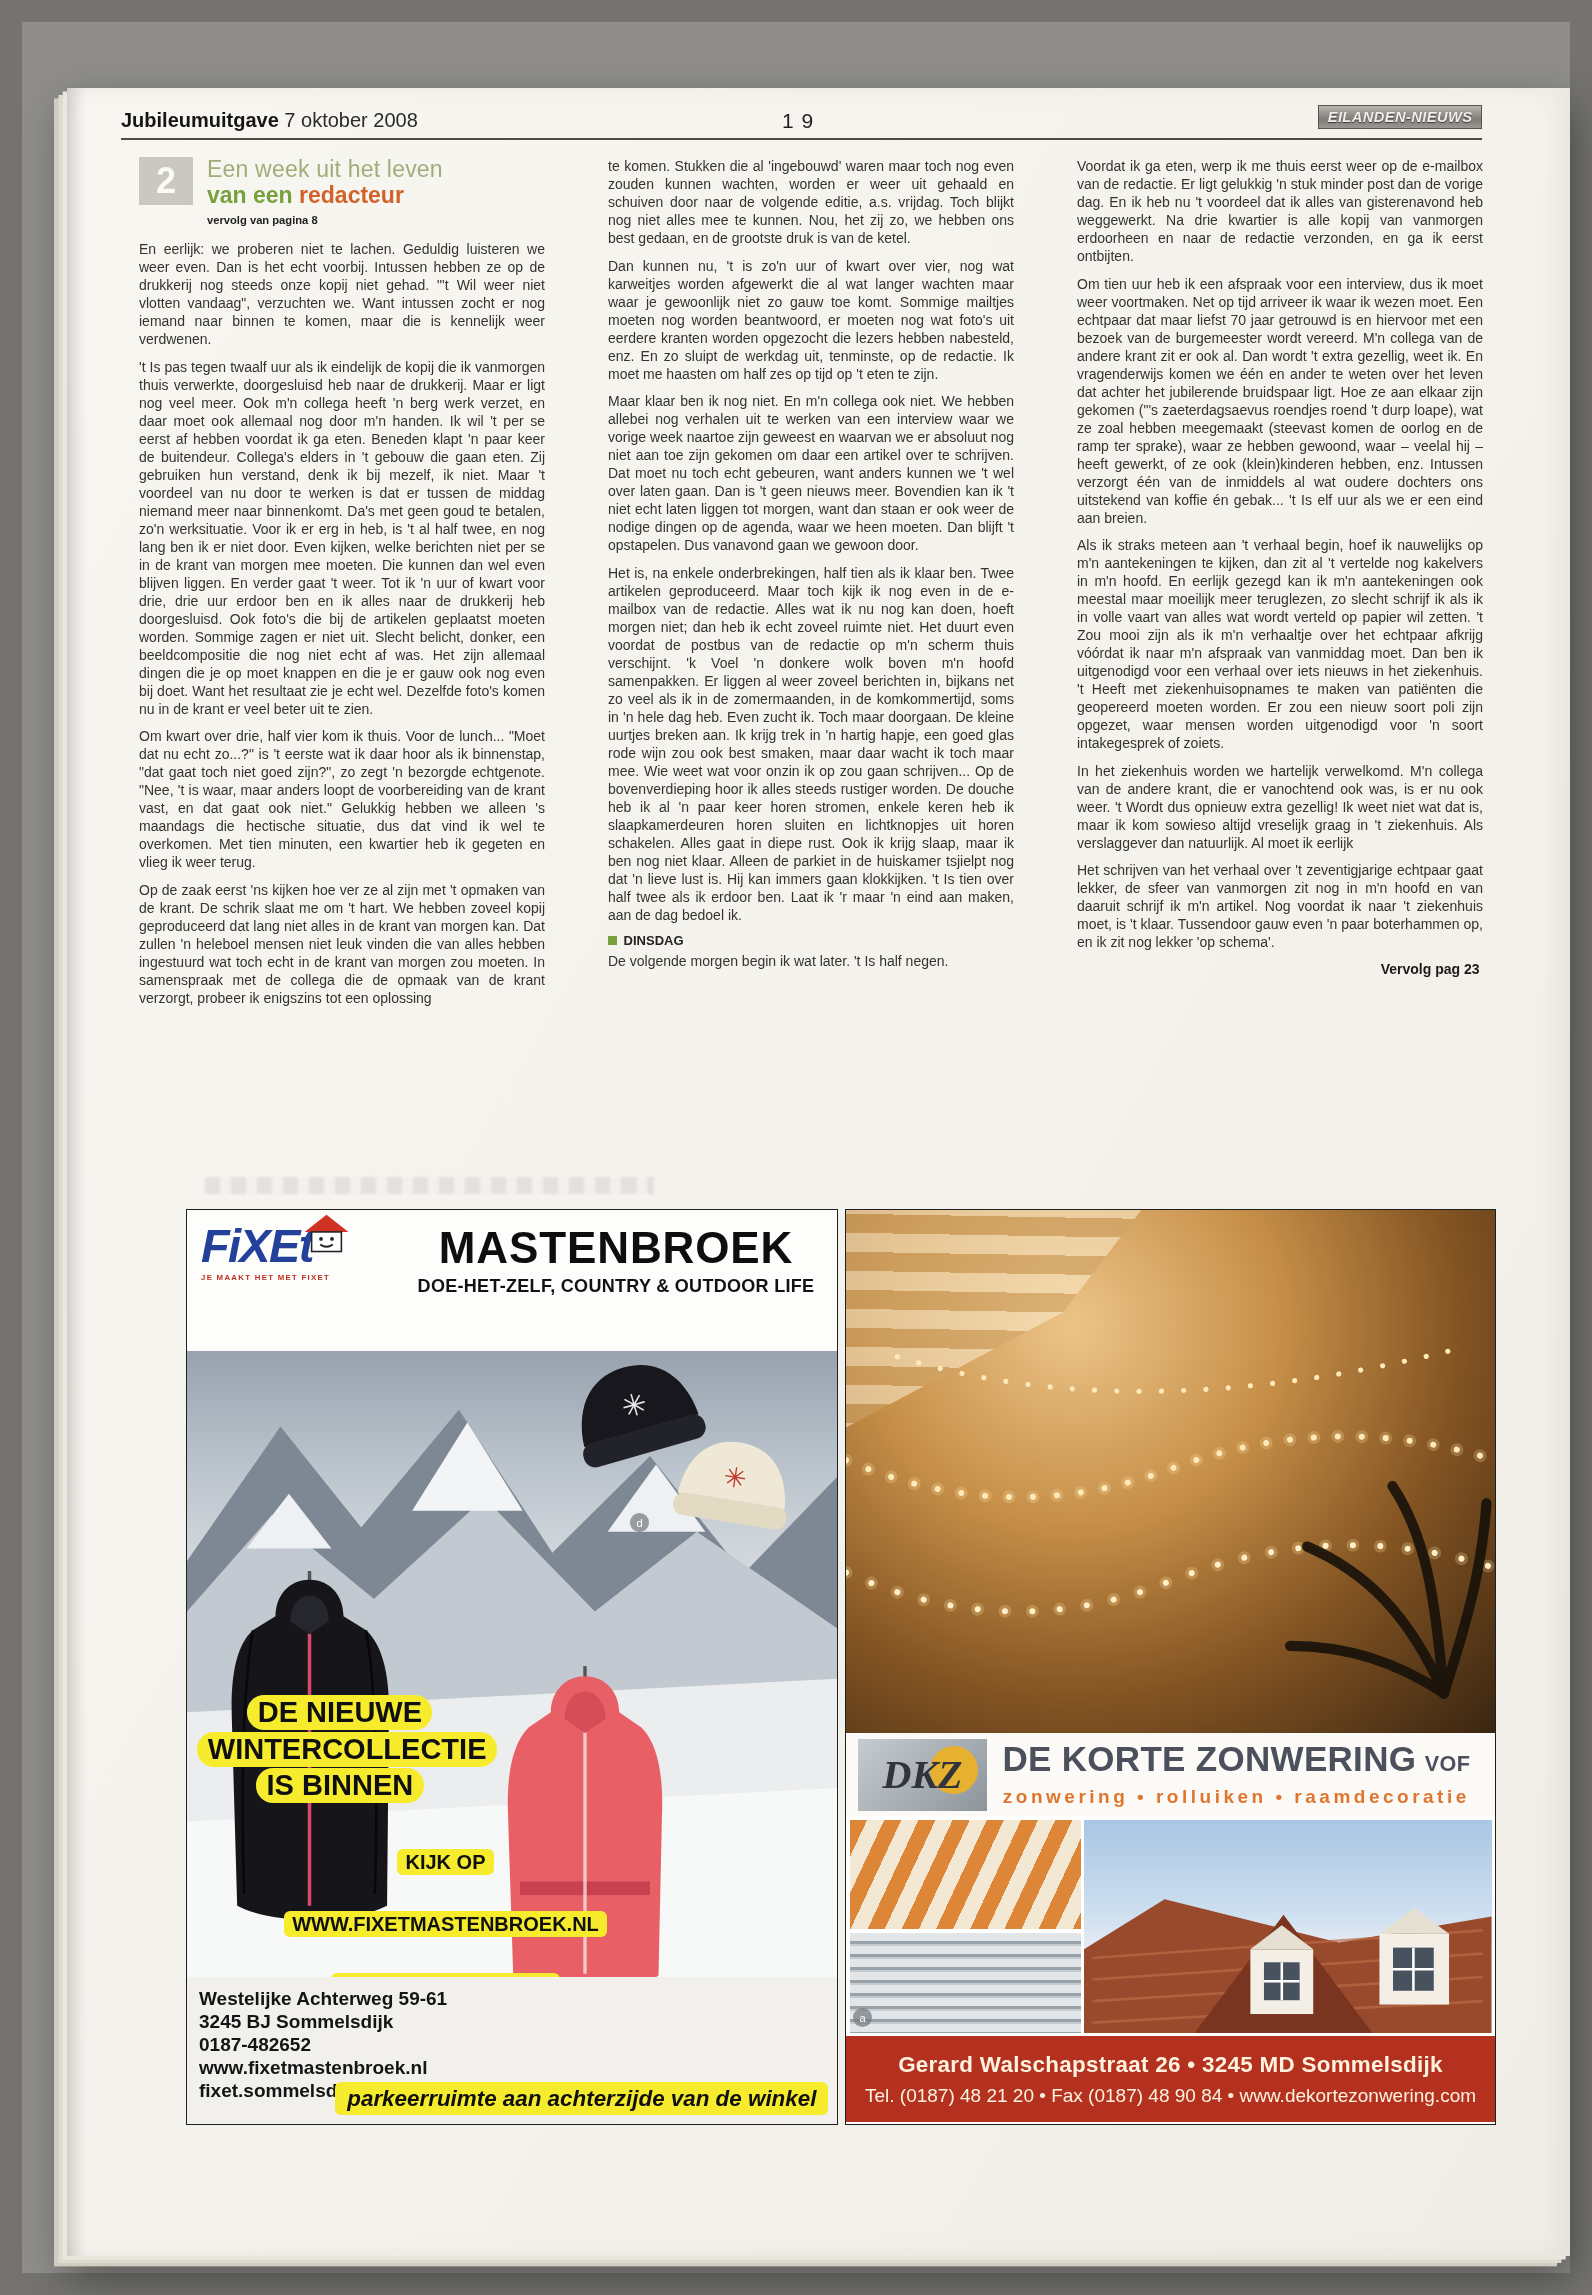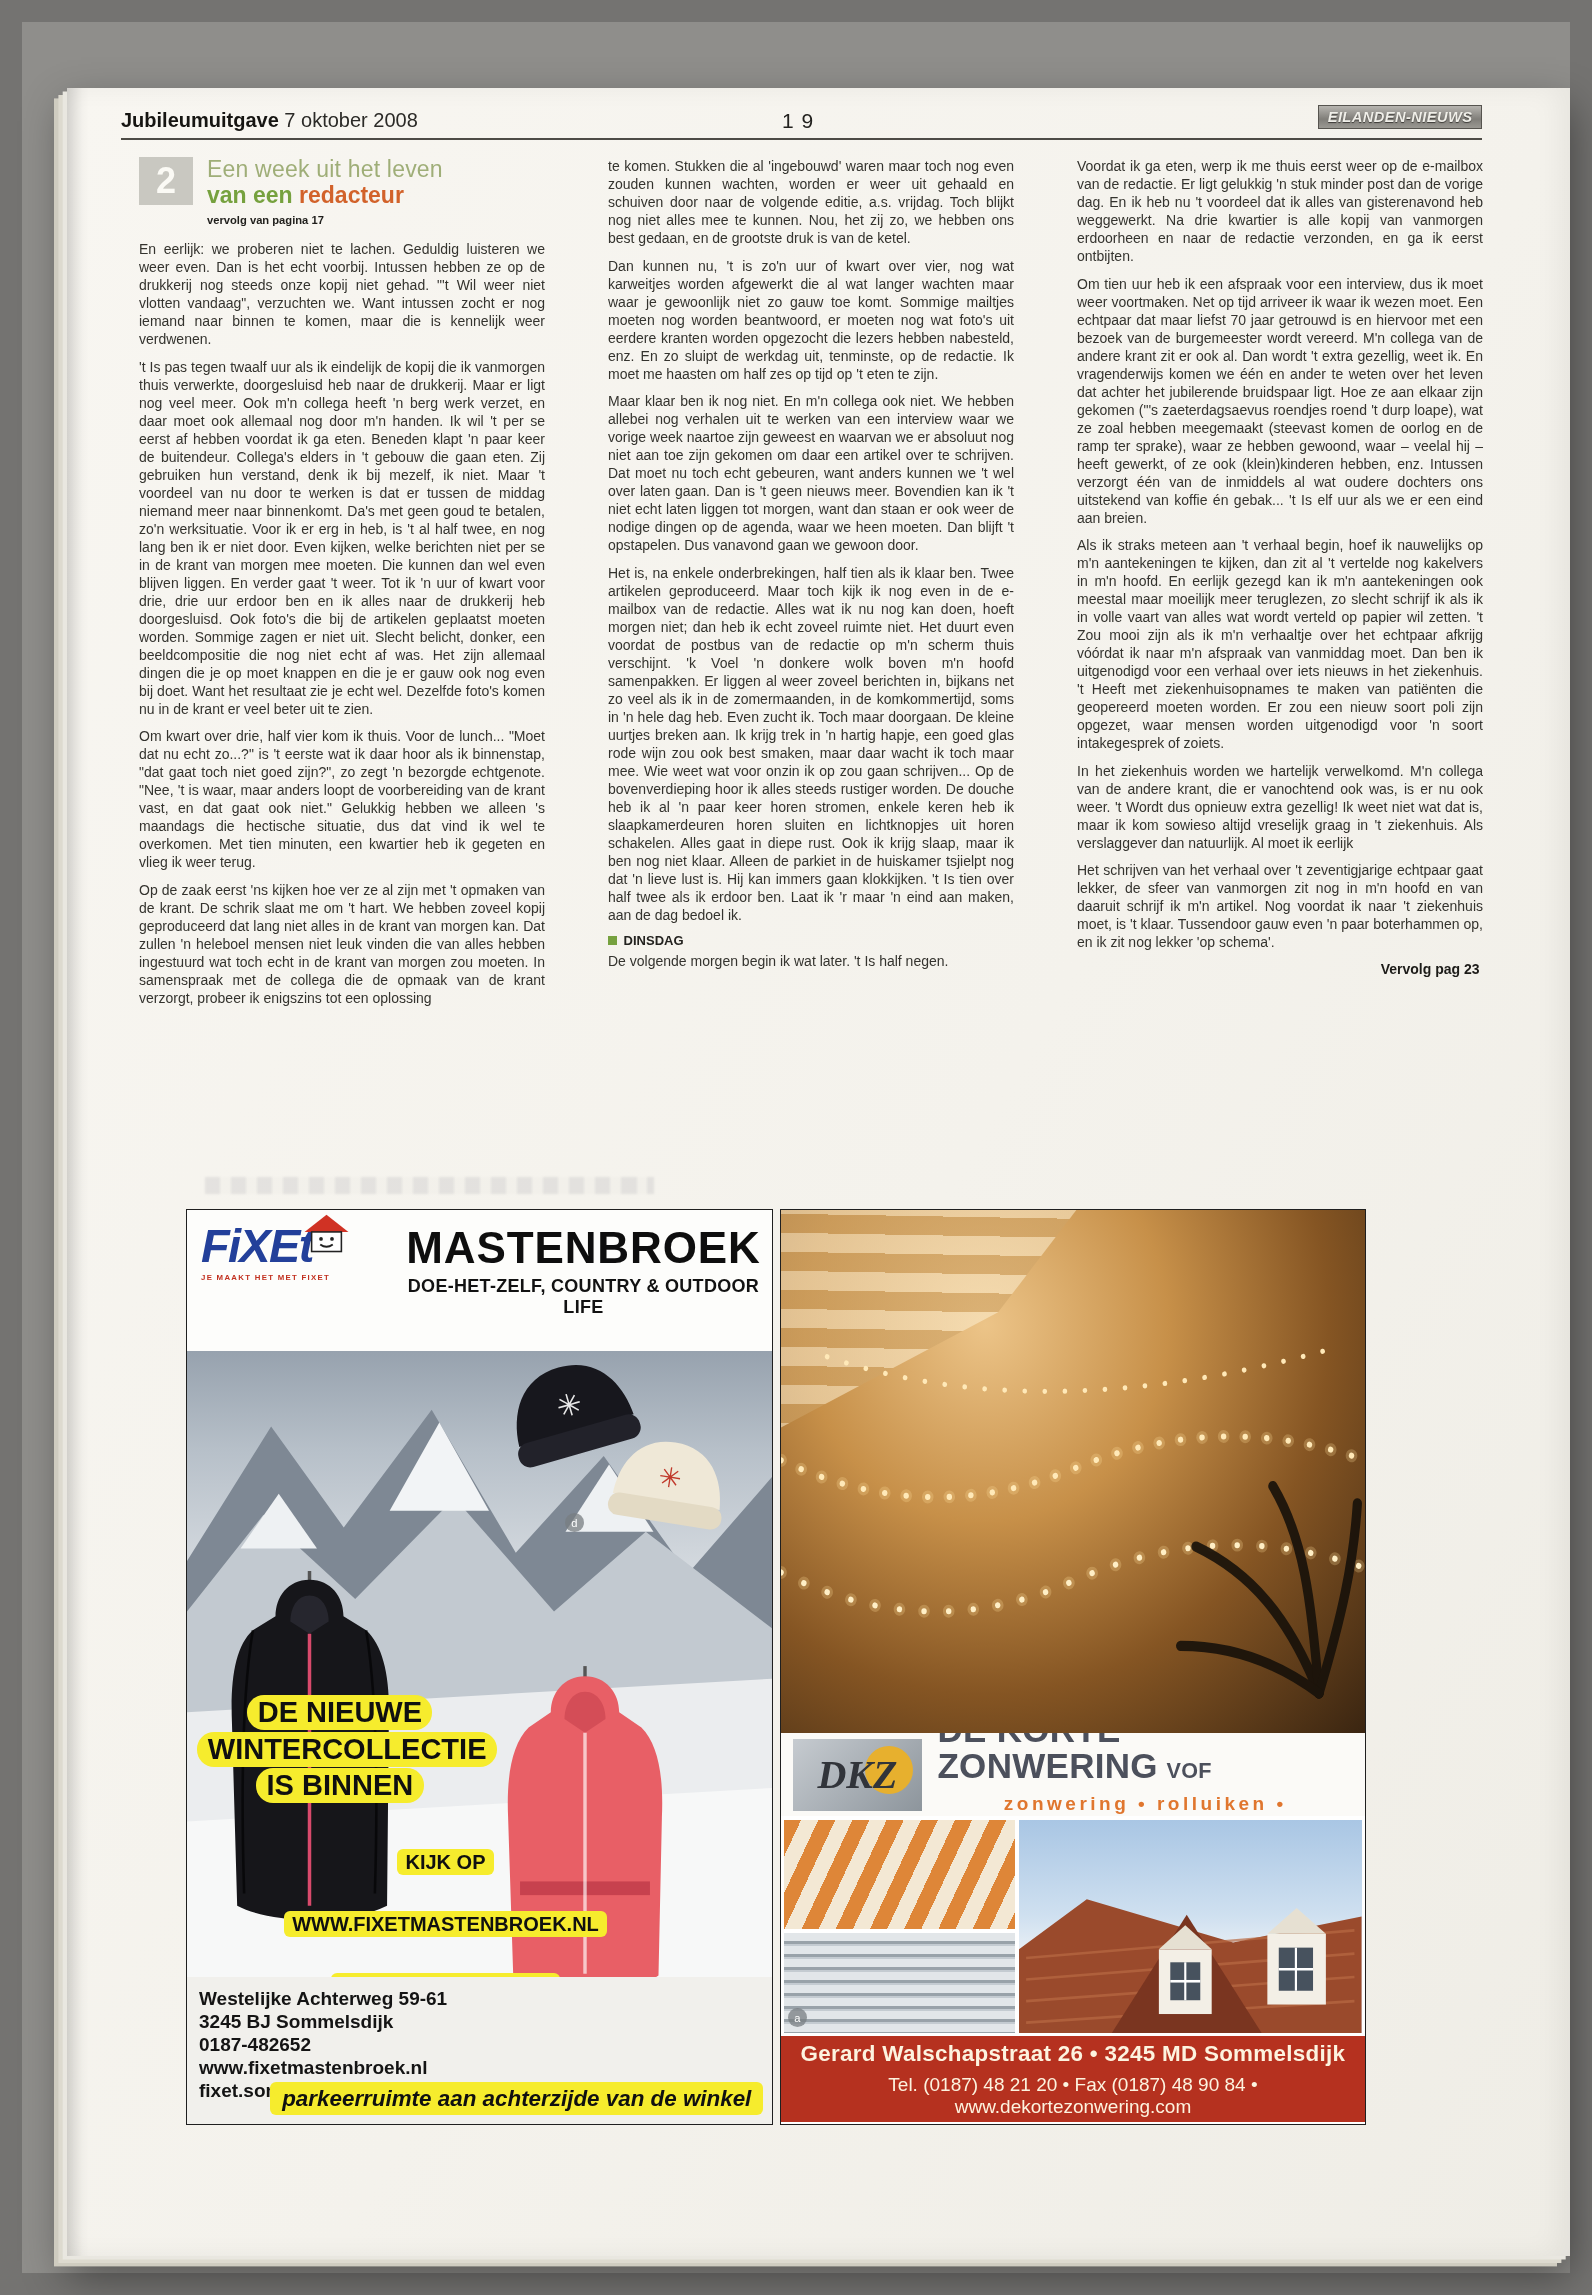--- a/index.html
+++ b/index.html
@@ -36,21 +36,21 @@
   .t2 .orange{color:#d2622a;}
   .cont{font-size:11.2px;font-weight:bold;color:#1f1e1b;margin-top:6px;}
   .body-text p{margin:0 0 9.5px;font-size:14px;line-height:18px;text-align:justify;color:#34332e;}
   .dinsdag .d-label{display:flex;align-items:center;gap:7px;font-weight:bold;font-size:13px;color:#23221f;margin:3.5px 0 3.5px;}
   .bullet{width:8.6px;height:8.6px;background:#76a13e;flex:none;}
   .dinsdag p{margin:0;font-size:14px;line-height:18px;text-align:justify;color:#34332e;}
   .vervolg{text-align:right;font-weight:bold;font-size:14px;color:#1c1b18;margin-top:3.5px;padding-right:3.5px;}
   .bleed{position:absolute;left:138px;top:1089px;width:449px;height:17.3px;filter:blur(0.9px);
     background:repeating-linear-gradient(90deg,rgba(100,100,115,0.12) 0 15.5px,rgba(100,100,115,0.02) 15.5px 26px);}
   
-  .ads{position:absolute;left:119px;top:1121px;width:1180px;height:916px;display:flex;gap:7px;}
+  .ads{position:absolute;left:119px;top:1121px;width:1310px;height:916px;display:flex;gap:7px;}
   .ad{box-sizing:border-box;border:1.7px solid #1f1f1f;background:#fff;position:relative;overflow:hidden;}
   
   .ad-fixet{width:660px;height:916px;display:flex;flex-direction:column;}
   .fixet-top{height:129px;flex:none;background:#fdfdfb;display:flex;gap:10.4px;padding:12px 10.4px 0 14px;position:relative;z-index:3;}
   .fixet-logo{width:194px;position:relative;}
   .fixet-word{font-style:italic;font-weight:bold;font-size:47px;letter-spacing:-1.7px;color:#23409a;line-height:47px;}
   .fixet-house{position:absolute;left:102px;top:-8.6px;}
   .fixet-tag{font-size:7.8px;font-weight:bold;letter-spacing:1.3px;color:#c2301f;margin-top:3.5px;}
   .fixet-title{flex:1;text-align:center;padding-top:1.7px;}
   .ft-name{font-size:44px;font-weight:900;letter-spacing:0.9px;color:#0e0e0e;line-height:47px;}
@@ -129,21 +129,21 @@
 
     <div class="cols">
       <div class="col">
         <div class="article-head">
           <div class="series-badge">2</div>
           <div class="titles">
             <div class="t1">Een week uit het leven</div>
             <div class="t2">
               <span class="green">van een </span><span class="orange">redacteur</span>
             </div>
-            <div class="cont">vervolg van pagina 17</div>
+            <div class="cont">vervolg van pagina 8</div>
           </div>
         </div>
         <div class="body-text">
             <p>En eerlijk: we proberen niet te lachen. Geduldig luisteren we weer even. Dan is het echt voorbij. Intussen hebben ze op de drukkerij nog steeds onze kopij niet gehad. "'t Wil weer niet vlotten vandaag", verzuchten we. Want intussen zocht er nog iemand naar binnen te komen, maar die is kennelijk weer verdwenen.</p>
             <p>'t Is pas tegen twaalf uur als ik eindelijk de kopij die ik vanmorgen thuis verwerkte, doorgesluisd heb naar de drukkerij. Maar er ligt nog veel meer. Ook m'n collega heeft 'n berg werk verzet, en daar moet ook allemaal nog door m'n handen. Ik wil 't per se eerst af hebben voordat ik ga eten. Beneden klapt 'n paar keer de buitendeur. Collega's elders in 't gebouw die gaan eten. Zij gebruiken hun verstand, denk ik bij mezelf, ik niet. Maar 't voordeel van nu door te werken is dat er tussen de middag niemand meer naar binnenkomt. Da's met geen goud te betalen, zo'n werksituatie. Voor ik er erg in heb, is 't al half twee, en nog lang ben ik er niet door. Even kijken, welke berichten niet per se in de krant van morgen mee moeten. Die kunnen dan wel even blijven liggen. En verder gaat 't weer. Tot ik 'n uur of kwart voor drie, drie uur erdoor ben en ik alles naar de drukkerij heb doorgesluisd. Ook foto's die bij de artikelen geplaatst moeten worden. Sommige zagen er niet uit. Slecht belicht, donker, een beeldcompositie die nog niet echt af was. Het zijn allemaal dingen die je op moet knappen en die je er gauw ook nog even bij doet. Want het resultaat zie je echt wel. Dezelfde foto's komen nu in de krant er veel beter uit te zien.</p>
             <p>Om kwart over drie, half vier kom ik thuis. Voor de lunch... "Moet dat nu echt zo...?" is 't eerste wat ik daar hoor als ik binnenstap, "dat gaat toch niet goed zijn?", zo zegt 'n bezorgde echtgenote. "Nee, 't is waar, maar anders loopt de voorbereiding van de krant vast, en dat gaat ook niet." Gelukkig hebben we alleen 's maandags die hectische situatie, dus dat vind ik wel te overkomen. Met tien minuten, een kwartier heb ik gegeten en vlieg ik weer terug.</p>
             <p>Op de zaak eerst 'ns kijken hoe ver ze al zijn met 't opmaken van de krant. De schrik slaat me om 't hart. We hebben zoveel kopij geproduceerd dat lang niet alles in de krant van morgen kan. Dat zullen 'n heleboel mensen niet leuk vinden die van alles hebben ingestuurd wat toch echt in de krant van morgen zou moeten. In samenspraak met de collega die de opmaak van de krant verzorgt, probeer ik enigszins tot een oplossing</p>
           </div>
       </div>
 

